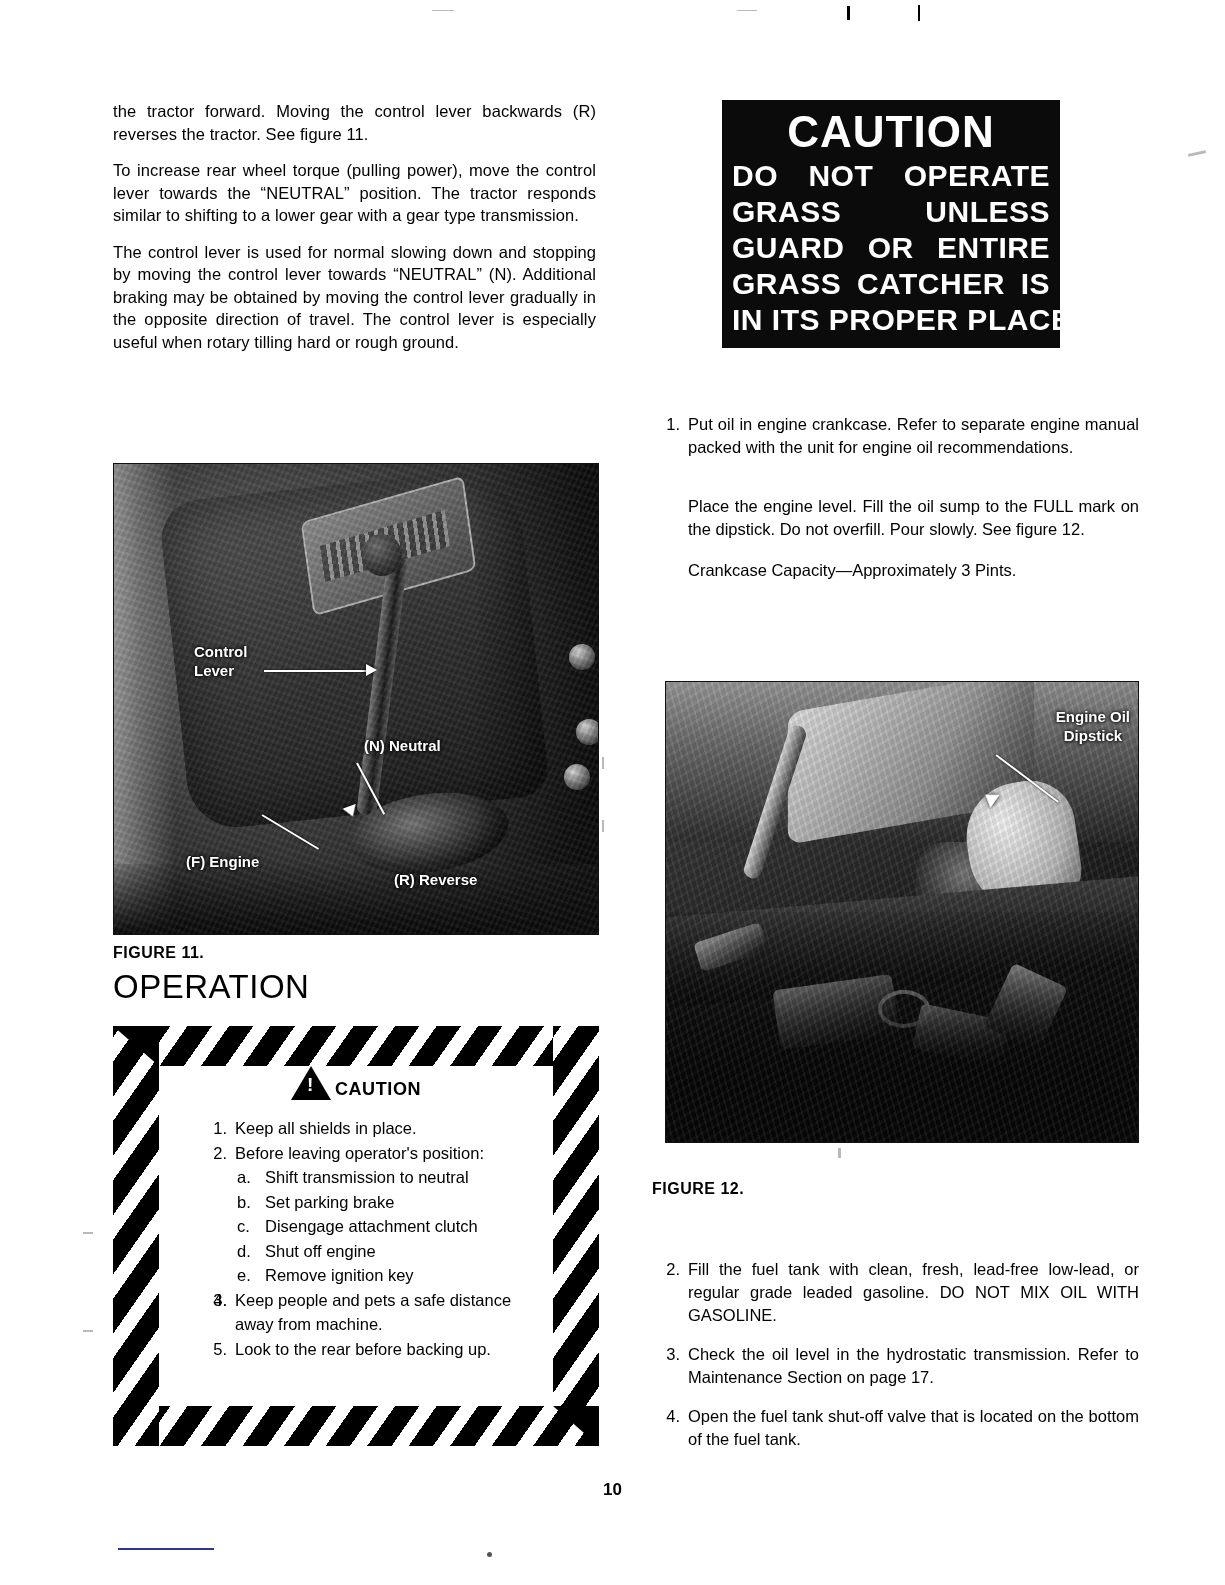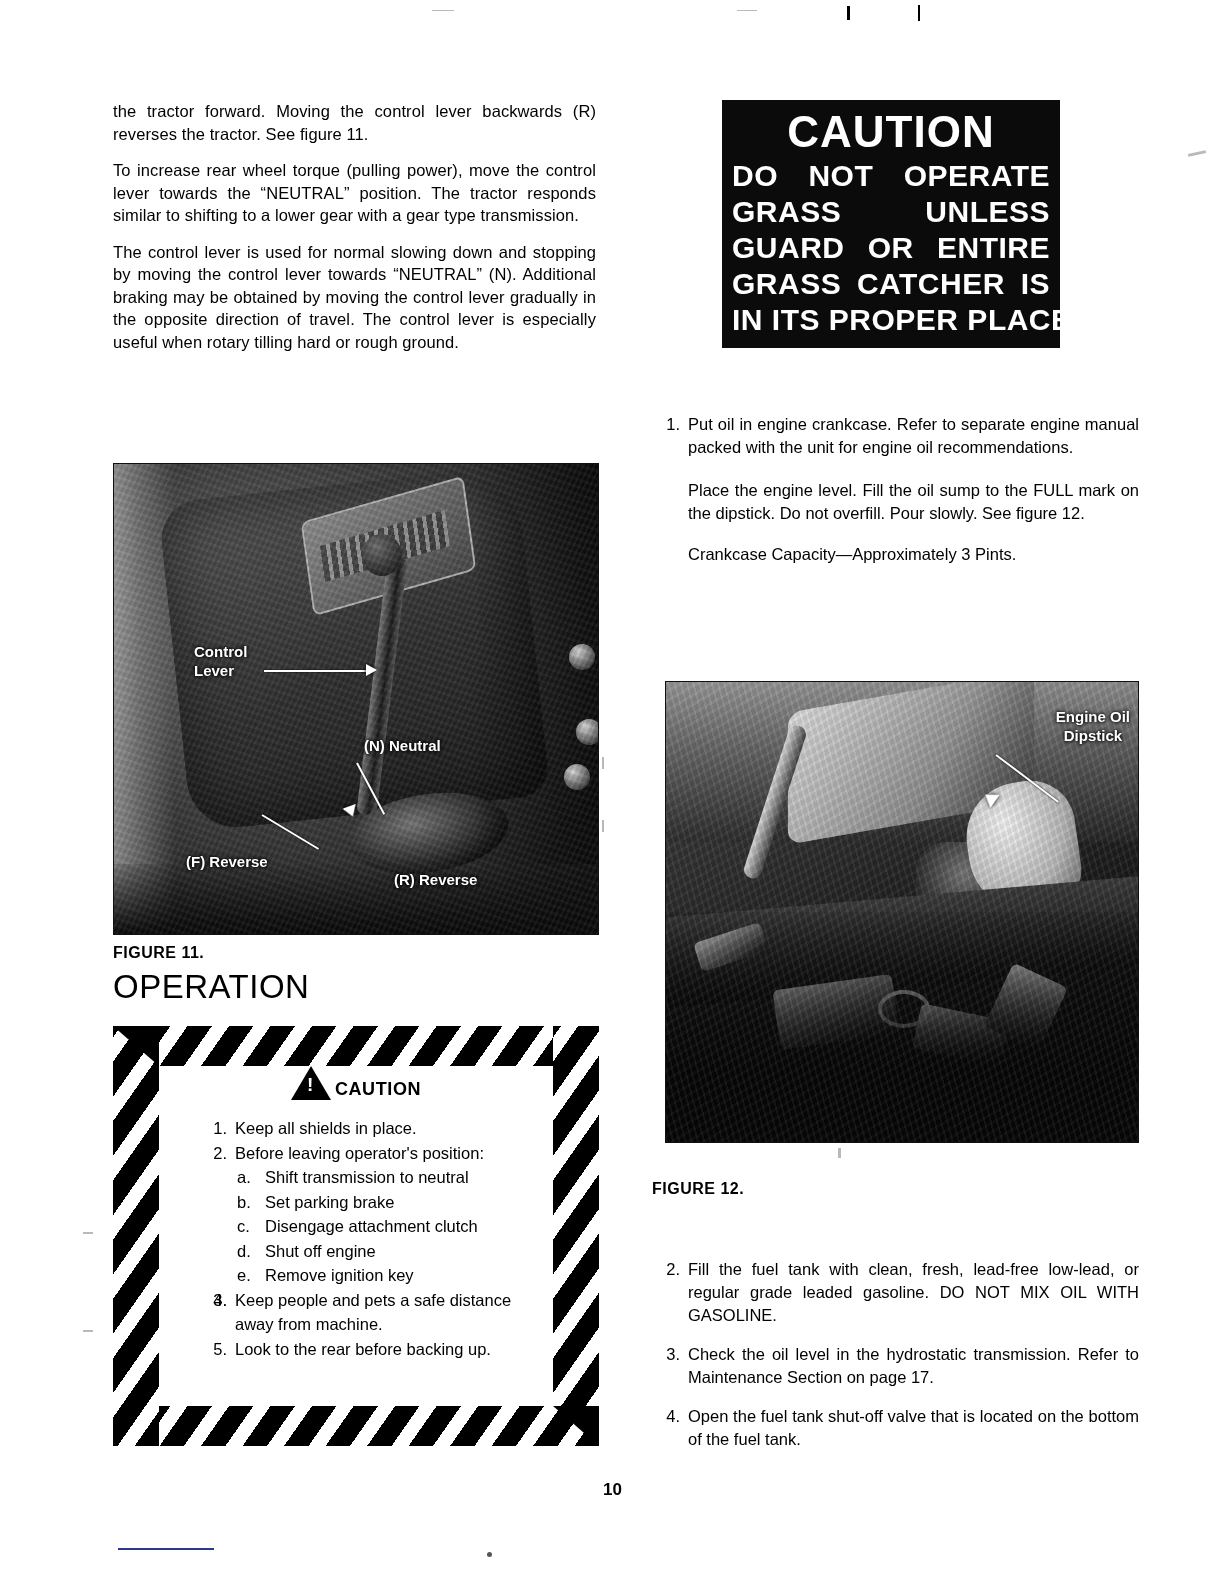--- a/index.html
+++ b/index.html
@@ -108,21 +108,21 @@
     text-align: justify;
   }
   ol.numlist > li .num {
     position: absolute;
     left: 4px;
     top: 0;
     width: 24px;
     text-align: right;
   }
   .sub-par {
-    margin-top: 20px;
+    margin-top: 36px;
     text-align: justify;
   }
   .bold-line {
     font-weight: normal;
     margin-top: 18px;
   }
 
   
   .photo11 {
     position: absolute;
@@ -526,21 +526,21 @@
       <span>Control</span><br>
       <span>Lever</span>
     </div>
     <div class="ph-line" style="left:150px; top:206px; width:105px;"></div>
     <div class="ph-arrow" style="left:252px; top:200px; border-width:6px 0 6px 11px; border-color:transparent transparent transparent #fff;"></div>
 
     <div class="ph-label" style="left:250px; top:272px;">(N) Neutral</div>
     <div class="ph-line" style="left:243px; top:298px; width:58px; transform:rotate(62deg);"></div>
     <div class="ph-arrow" style="left:230px; top:342px; border-width:11px 7px 0 7px; border-color:#fff transparent transparent transparent; transform:rotate(-20deg);"></div>
 
-    <div class="ph-label" style="left:72px; top:388px;">(F) Reverse</div>
+    <div class="ph-label" style="left:72px; top:388px;">(F) Engine</div>
     <div class="ph-line" style="left:148px; top:350px; width:66px; transform:rotate(31deg);"></div>
 
     <div class="ph-label" style="left:280px; top:406px;">(R) Reverse</div>
   </div>
   <div class="fig-caption" style="left:113px; top:944px;">FIGURE 11.</div>
 
   <div class="operation-head">OPERATION</div>
 
   <div class="stripe-box">
     <div class="stripe-top">

